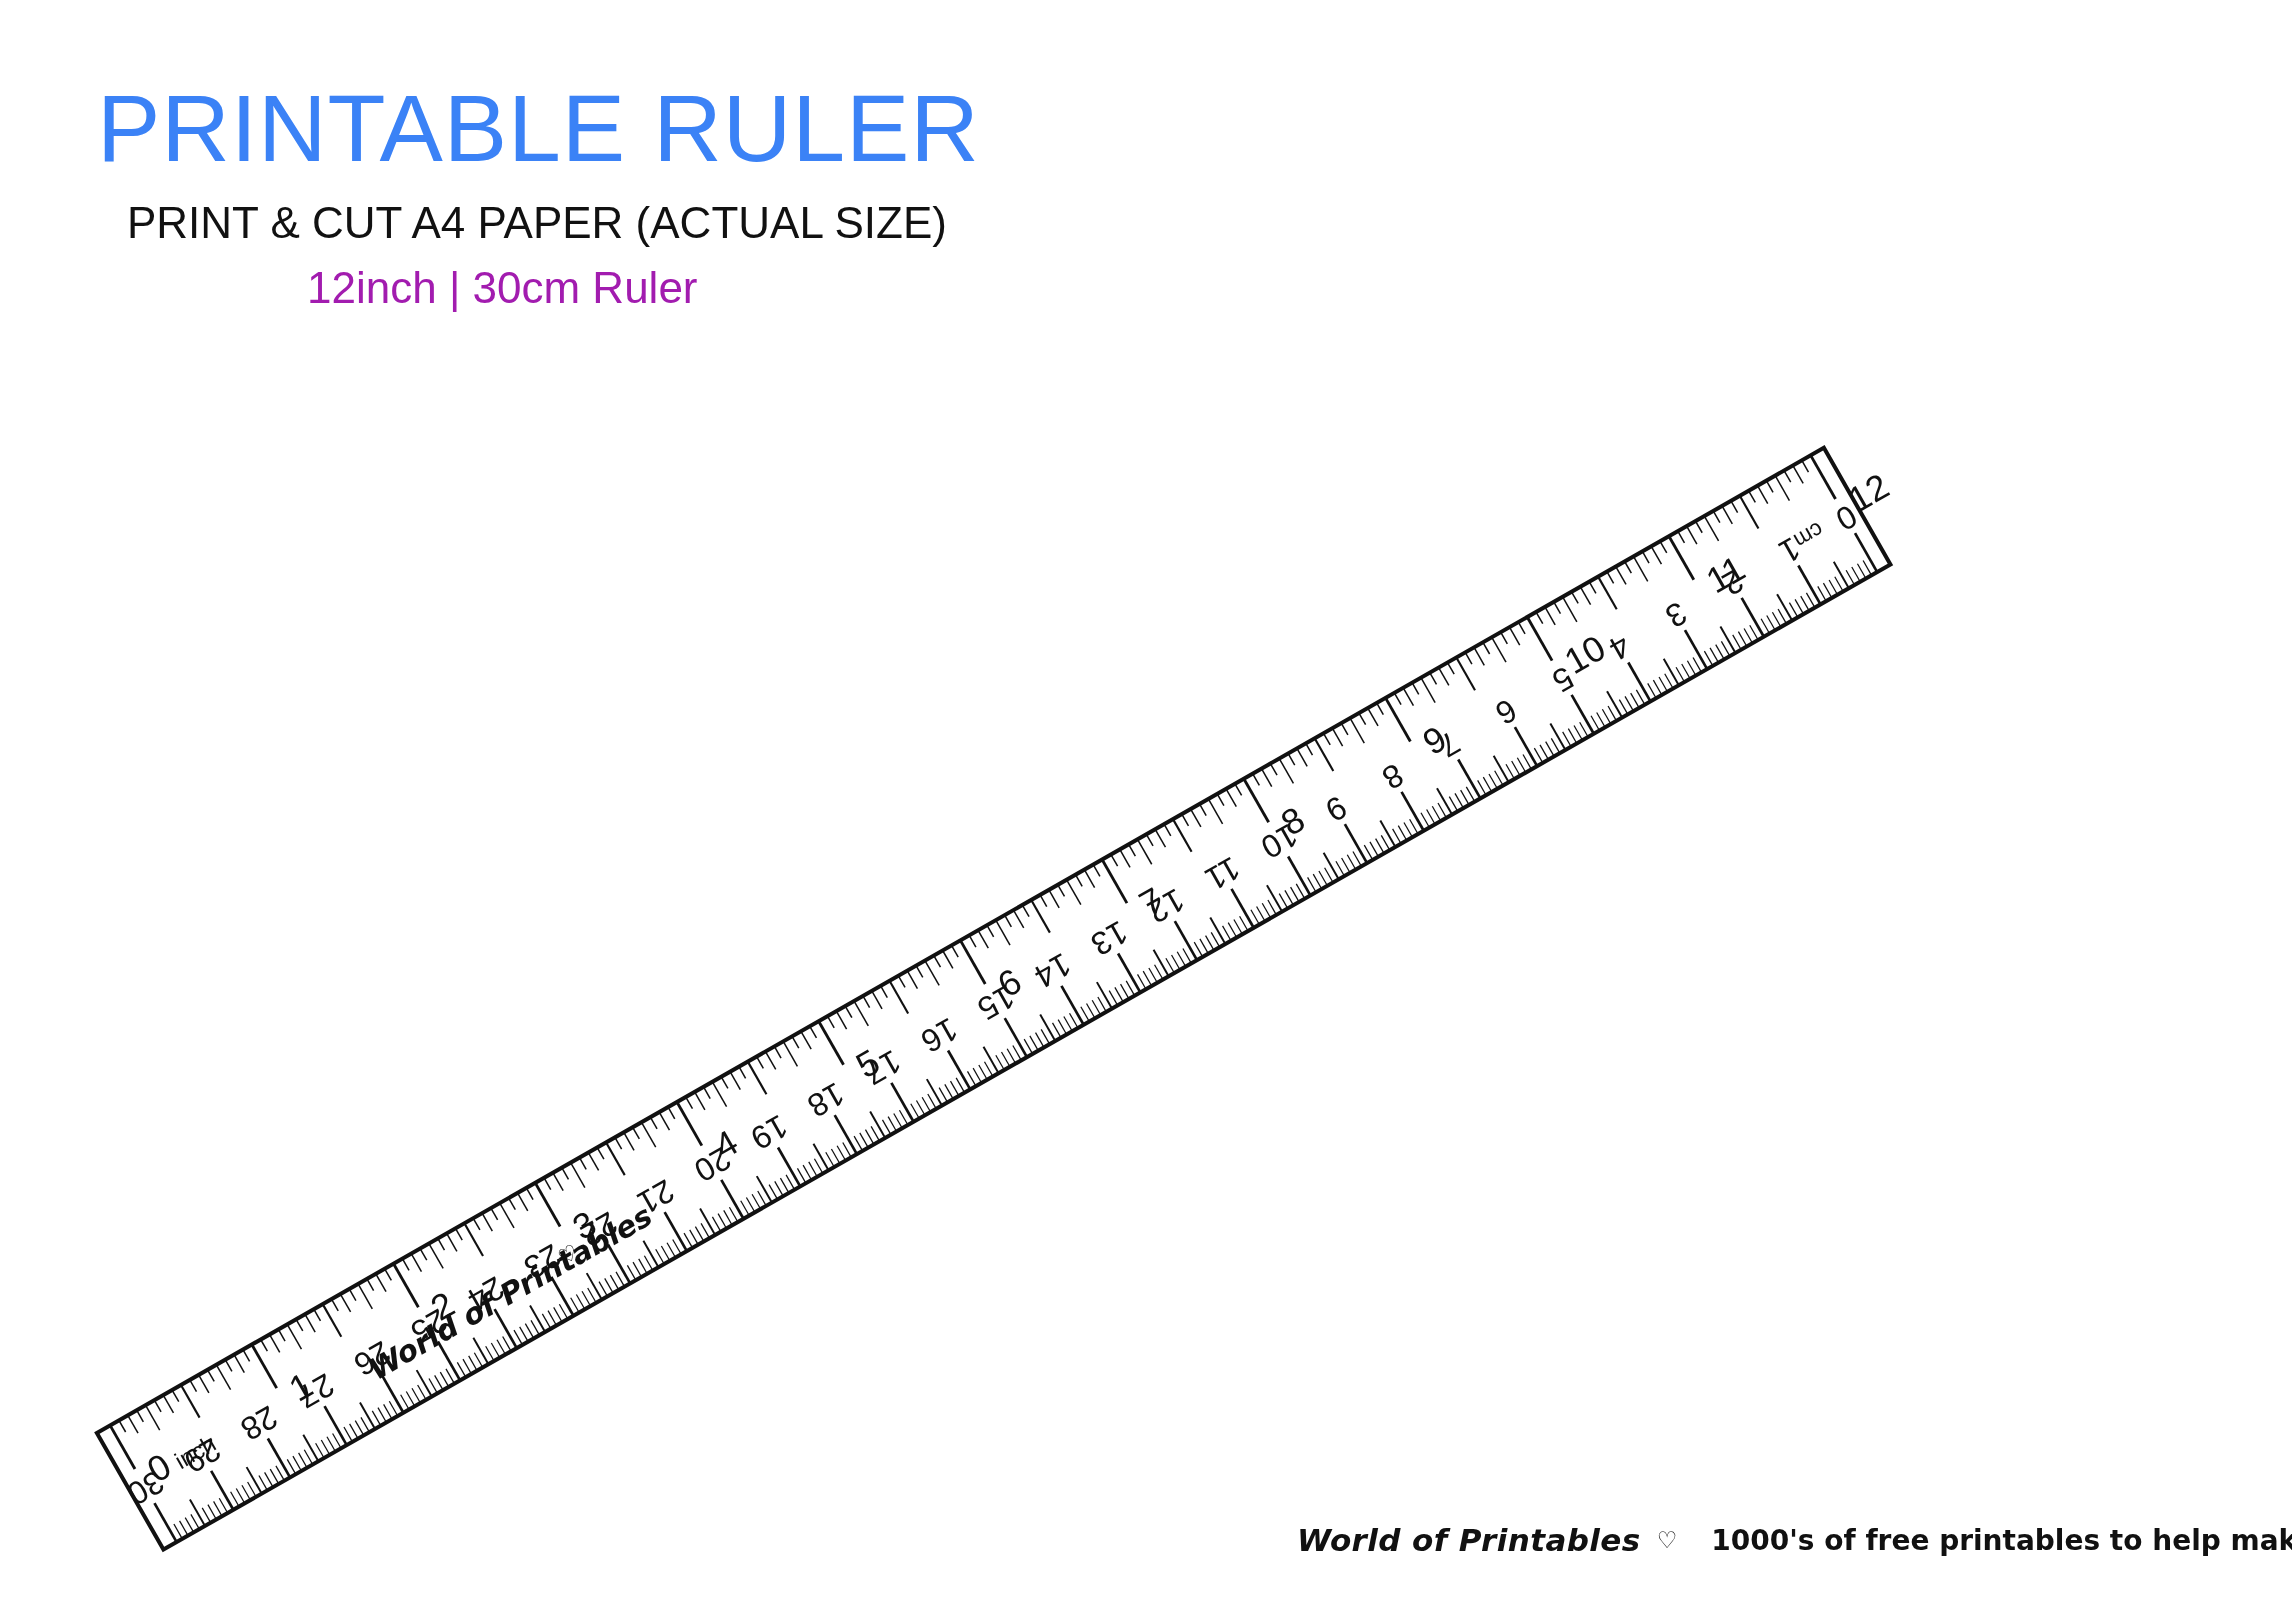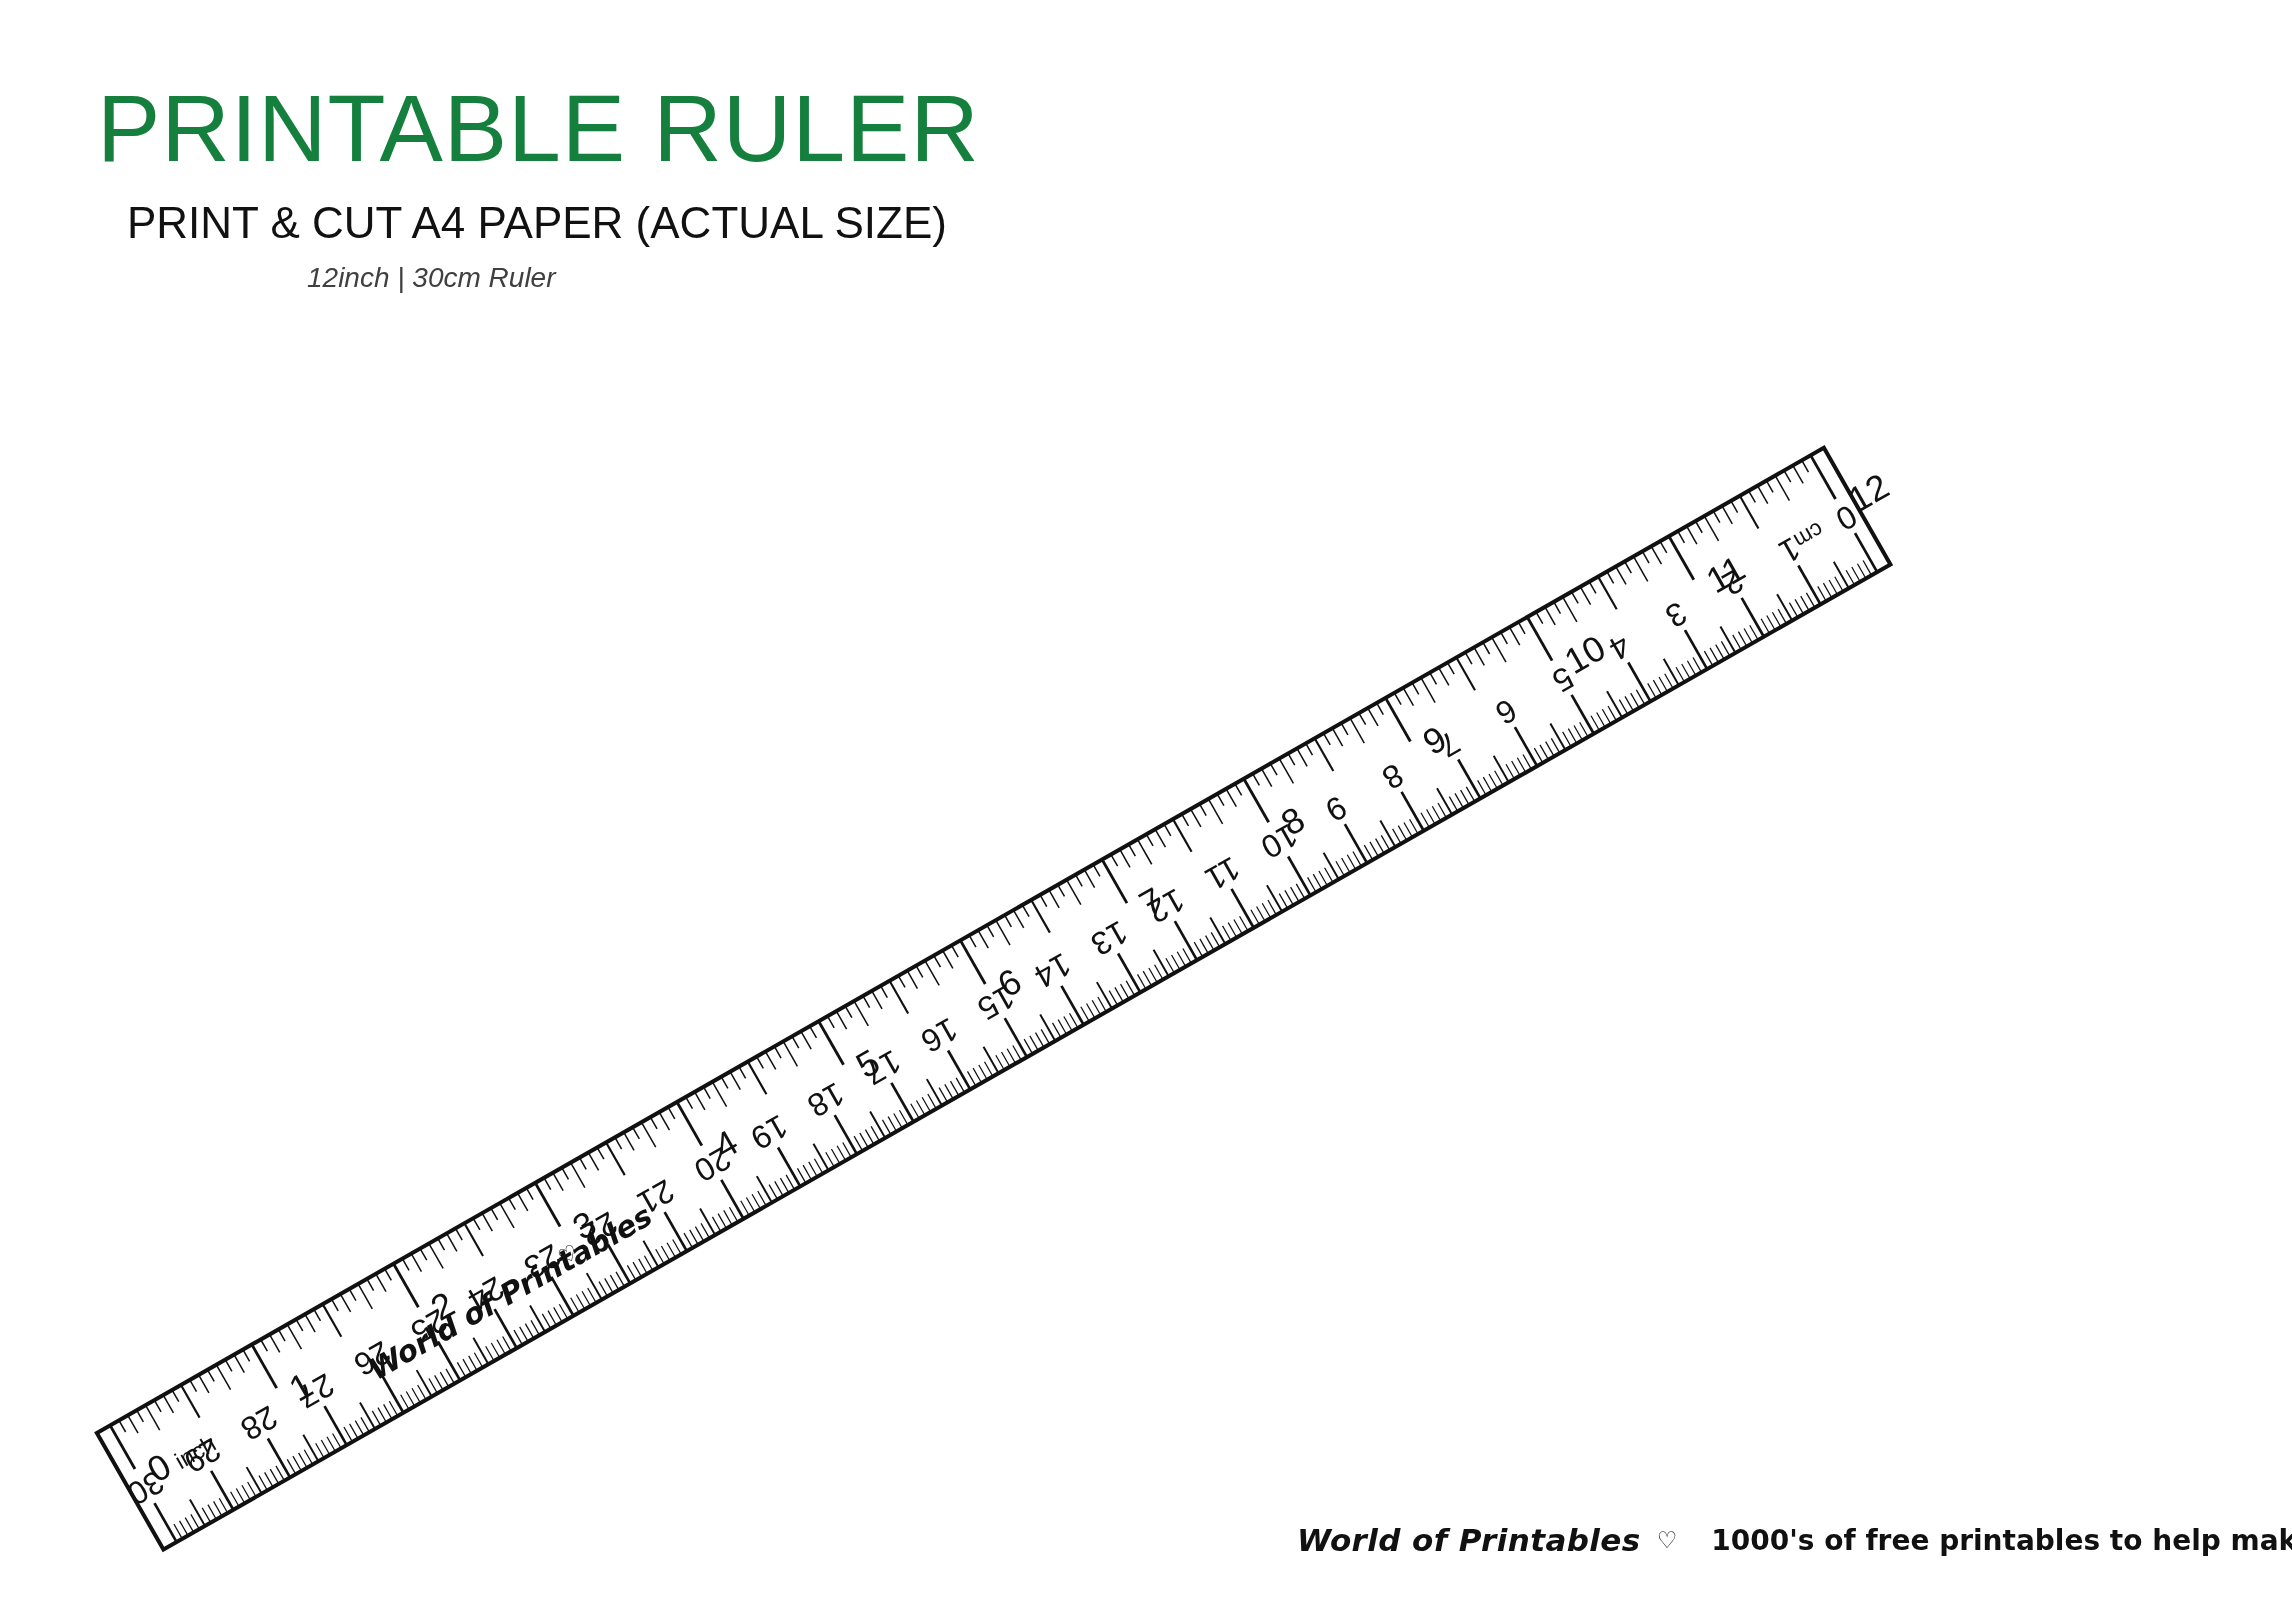--- a/index.html
+++ b/index.html
@@ -22,39 +22,38 @@
     left: 97px;
     top: 79px;
     width: 1254px;
   }
   .title {
     font-size: 95px;
     font-weight: 400;
     letter-spacing: 0.9px;
     line-height: 1.05;
     margin: 0;
-    color: #15803d;
+    color: #3b82f6;
   }
   .subtitle {
     margin: 16px 0 0 30px;
     font-size: 44px;
     line-height: 1.25;
     color: #111;
     white-space: nowrap;
   }
   .subtitle .bold {
     font-weight: 400;
   }
   .subtitle2 {
     margin: 10.7px 0 0 210px;
-    font-size: 28px;
+    font-size: 44px;
     line-height: 1.25;
-    color: #404040;
+    color: #a21caf;
     white-space: nowrap;
-    font-style: italic;
   }
 
   
   .ruler-wrap {
     position: absolute;
     left: 0;
     top: 0;
     width: 2293px;
     height: 1621px;
     pointer-events: none;

